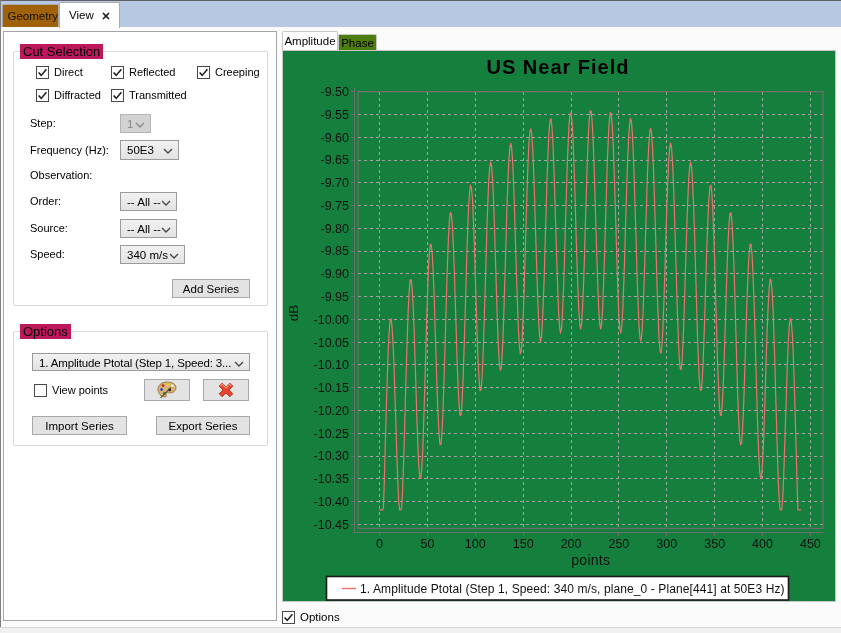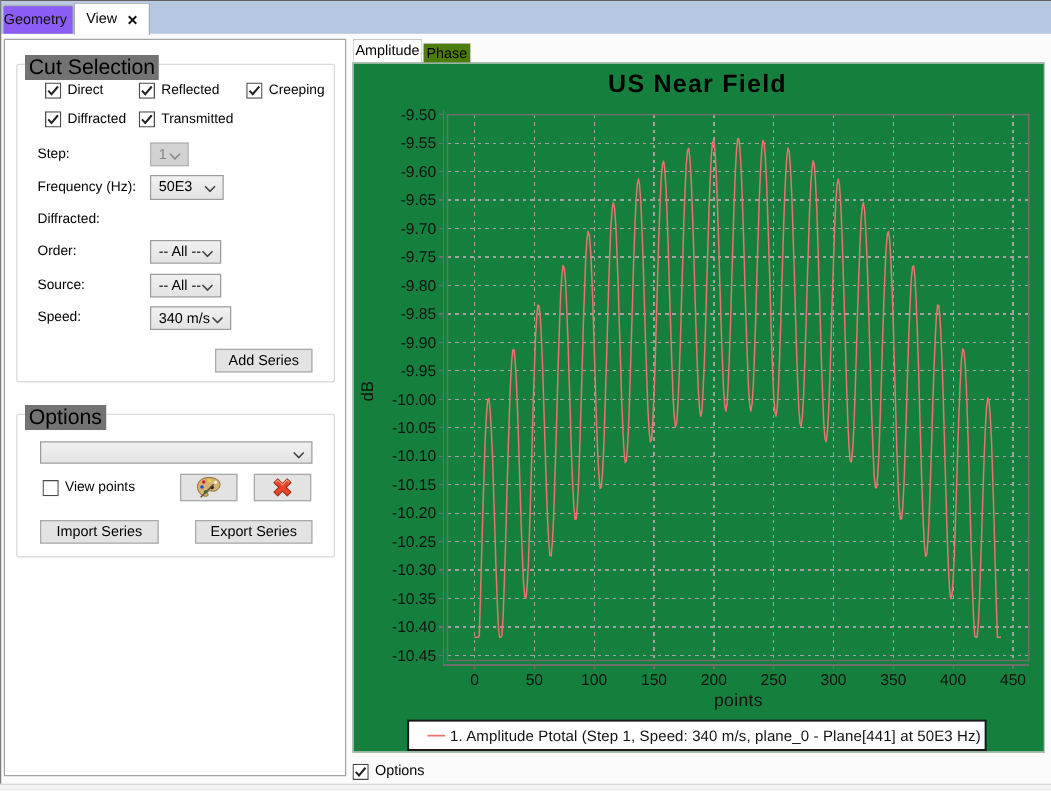--- a/index.html
+++ b/index.html
@@ -1,22 +1,22 @@
 <!DOCTYPE html>
 <html><head><meta charset="utf-8"><style>
 * {margin:0;padding:0;box-sizing:border-box}
 html,body {width:841px;height:633px;background:#f0f0f0;font-family:"Liberation Sans",sans-serif;position:relative;overflow:hidden}
 .abs {position:absolute}
 #topline {left:0;top:0;width:841px;height:1px;background:#5f5f5f}
 #tabstrip {left:0;top:1px;width:841px;height:26px;background:#b7c8e2}
-#tabgeo {left:2px;top:4px;width:57px;height:23px;background:#8b5cf6;border:1px solid #ababab;border-bottom:none;border-radius:2px 2px 0 0;font-size:11.5px;color:#111;text-align:left;line-height:22px}
+#tabgeo {left:2px;top:4px;width:57px;height:23px;background:#a16207;border:1px solid #ababab;border-bottom:none;border-radius:2px 2px 0 0;font-size:11.5px;color:#111;text-align:right;line-height:22px}
 #tabvc {left:59px;top:2px;width:61px;height:26px;background:#fff;border:1px solid #ababab;border-bottom:none;border-radius:2px 2px 0 0;font-size:11.5px;color:#000;padding-left:9px;line-height:25px}
 #leftpanel {left:3px;top:31px;width:274px;height:590px;background:#fff;border:1px solid #a5a5a5}
 .gb {position:absolute;border:1px solid #d9d9d9;border-radius:2px}
-.gbl {position:absolute;background:#737373;padding:0 3px;font-size:17px;color:#000}
+.gbl {position:absolute;background:#be185d;padding:0 3px;font-size:13px;color:#000}
 .lbl {position:absolute;font-size:11px;color:#000;white-space:nowrap}
 .dd {position:absolute;background:linear-gradient(#f1f1f1,#e3e3e3);border:1px solid #9b9b9b;font-size:11.5px;color:#000;white-space:nowrap;overflow:hidden}
 .ddd {position:absolute;background:#d2d2d2;border:1px solid #b4b4b4;font-size:11.5px;color:#868686;white-space:nowrap;overflow:hidden}
 .dd span,.ddd span {position:absolute;left:6px;top:3px}
 .cv {position:absolute;right:5px;top:7px}
 .btn {position:absolute;background:#e3e3e3;border:1px solid #a9a9a9;font-size:11.5px;color:#000;text-align:center;font-family:"Liberation Sans",sans-serif}
 .cb {position:absolute}
 #tabamp {left:282px;top:31px;width:56px;height:20px;background:#fff;border:1px solid #c6c6c6;border-bottom:none;border-radius:2px 2px 0 0;font-size:11.5px;text-align:center;line-height:19px}
 #tabph {left:338px;top:34px;width:39px;height:17px;background:#4d7c0f;border:1px solid #c6c6c6;border-bottom:none;border-radius:2px 2px 0 0;font-size:11.5px;text-align:center;line-height:16px}
 #pane {left:282px;top:50px;width:554px;height:552px;background:#15803d;border:1px solid #c6c6c6}
@@ -75,21 +75,21 @@
         <path d="M1 1 L5 5 L9 1" fill="none" stroke="#8a8a8a" stroke-width="1.3"></path>
       </svg>
     </div>
  <div class="lbl" style="left:26px;top:112px">Frequency (Hz):</div>
  <div class="dd" style="left:116px;top:108px;width:59px;height:20px">
       <span>50E3</span>
       <svg class="cv" width="10" height="6" viewBox="0 0 10 6">
         <path d="M1 1 L5 5 L9 1" fill="none" stroke="#444" stroke-width="1.3"></path>
       </svg>
     </div>
- <div class="lbl" style="left:26px;top:137px">Diffracted:</div>
+ <div class="lbl" style="left:26px;top:137px">Observation:</div>
  <div class="lbl" style="left:26px;top:163px">Order:</div>
  <div class="dd" style="left:116px;top:160px;width:57px;height:19px">
       <span>-- All --</span>
       <svg class="cv" width="10" height="6" viewBox="0 0 10 6">
         <path d="M1 1 L5 5 L9 1" fill="none" stroke="#444" stroke-width="1.3"></path>
       </svg>
     </div>
  <div class="lbl" style="left:26px;top:190px">Source:</div>
  <div class="dd" style="left:116px;top:187px;width:57px;height:19px">
       <span>-- All --</span>
@@ -102,20 +102,21 @@
       <span>340 m/s</span>
       <svg class="cv" width="10" height="6" viewBox="0 0 10 6">
         <path d="M1 1 L5 5 L9 1" fill="none" stroke="#444" stroke-width="1.3"></path>
       </svg>
     </div>
  <div class="btn" style="left:168px;top:247px;width:78px;height:19px;line-height:18px">Add Series</div>
 
  <div class="gb" style="left:9px;top:299px;width:255px;height:115px"></div>
  <div class="gbl" style="left:16px;top:292px">Options</div>
  <div class="dd" style="left:28px;top:321px;width:218px;height:18px">
+      <span style="letter-spacing:-0.15px">1. Amplitude Ptotal (Step 1, Speed: 3...</span>
       <svg class="cv" width="10" height="6" viewBox="0 0 10 6">
         <path d="M1 1 L5 5 L9 1" fill="none" stroke="#444" stroke-width="1.3"></path>
       </svg>
     </div>
  <svg class="cb" style="left:30px;top:352px" width="13" height="13" viewBox="0 0 13 13">
       <rect x="0.5" y="0.5" width="12" height="12" fill="#fff" stroke="#494949"></rect>
     </svg>
     <div class="lbl" style="left:48px;top:352px">View points</div>
  <div class="btn" style="left:140px;top:347px;width:46px;height:22px"><svg width="22" height="20" viewBox="0 0 22 20">
 <path d="M11 2 C5 2 2 5.5 2 9.5 C2 13.5 5 17 9 17 C10.5 17 10.6 16 10.2 15 C9.8 13.9 10.2 12.8 11.6 12.6 C13 12.4 14.2 13.4 16.4 12.6 C18.6 11.8 20 10 20 7.6 C20 4 16 2 11 2 Z" fill="#d7b272" stroke="#8a6a34" stroke-width="0.8"></path>

